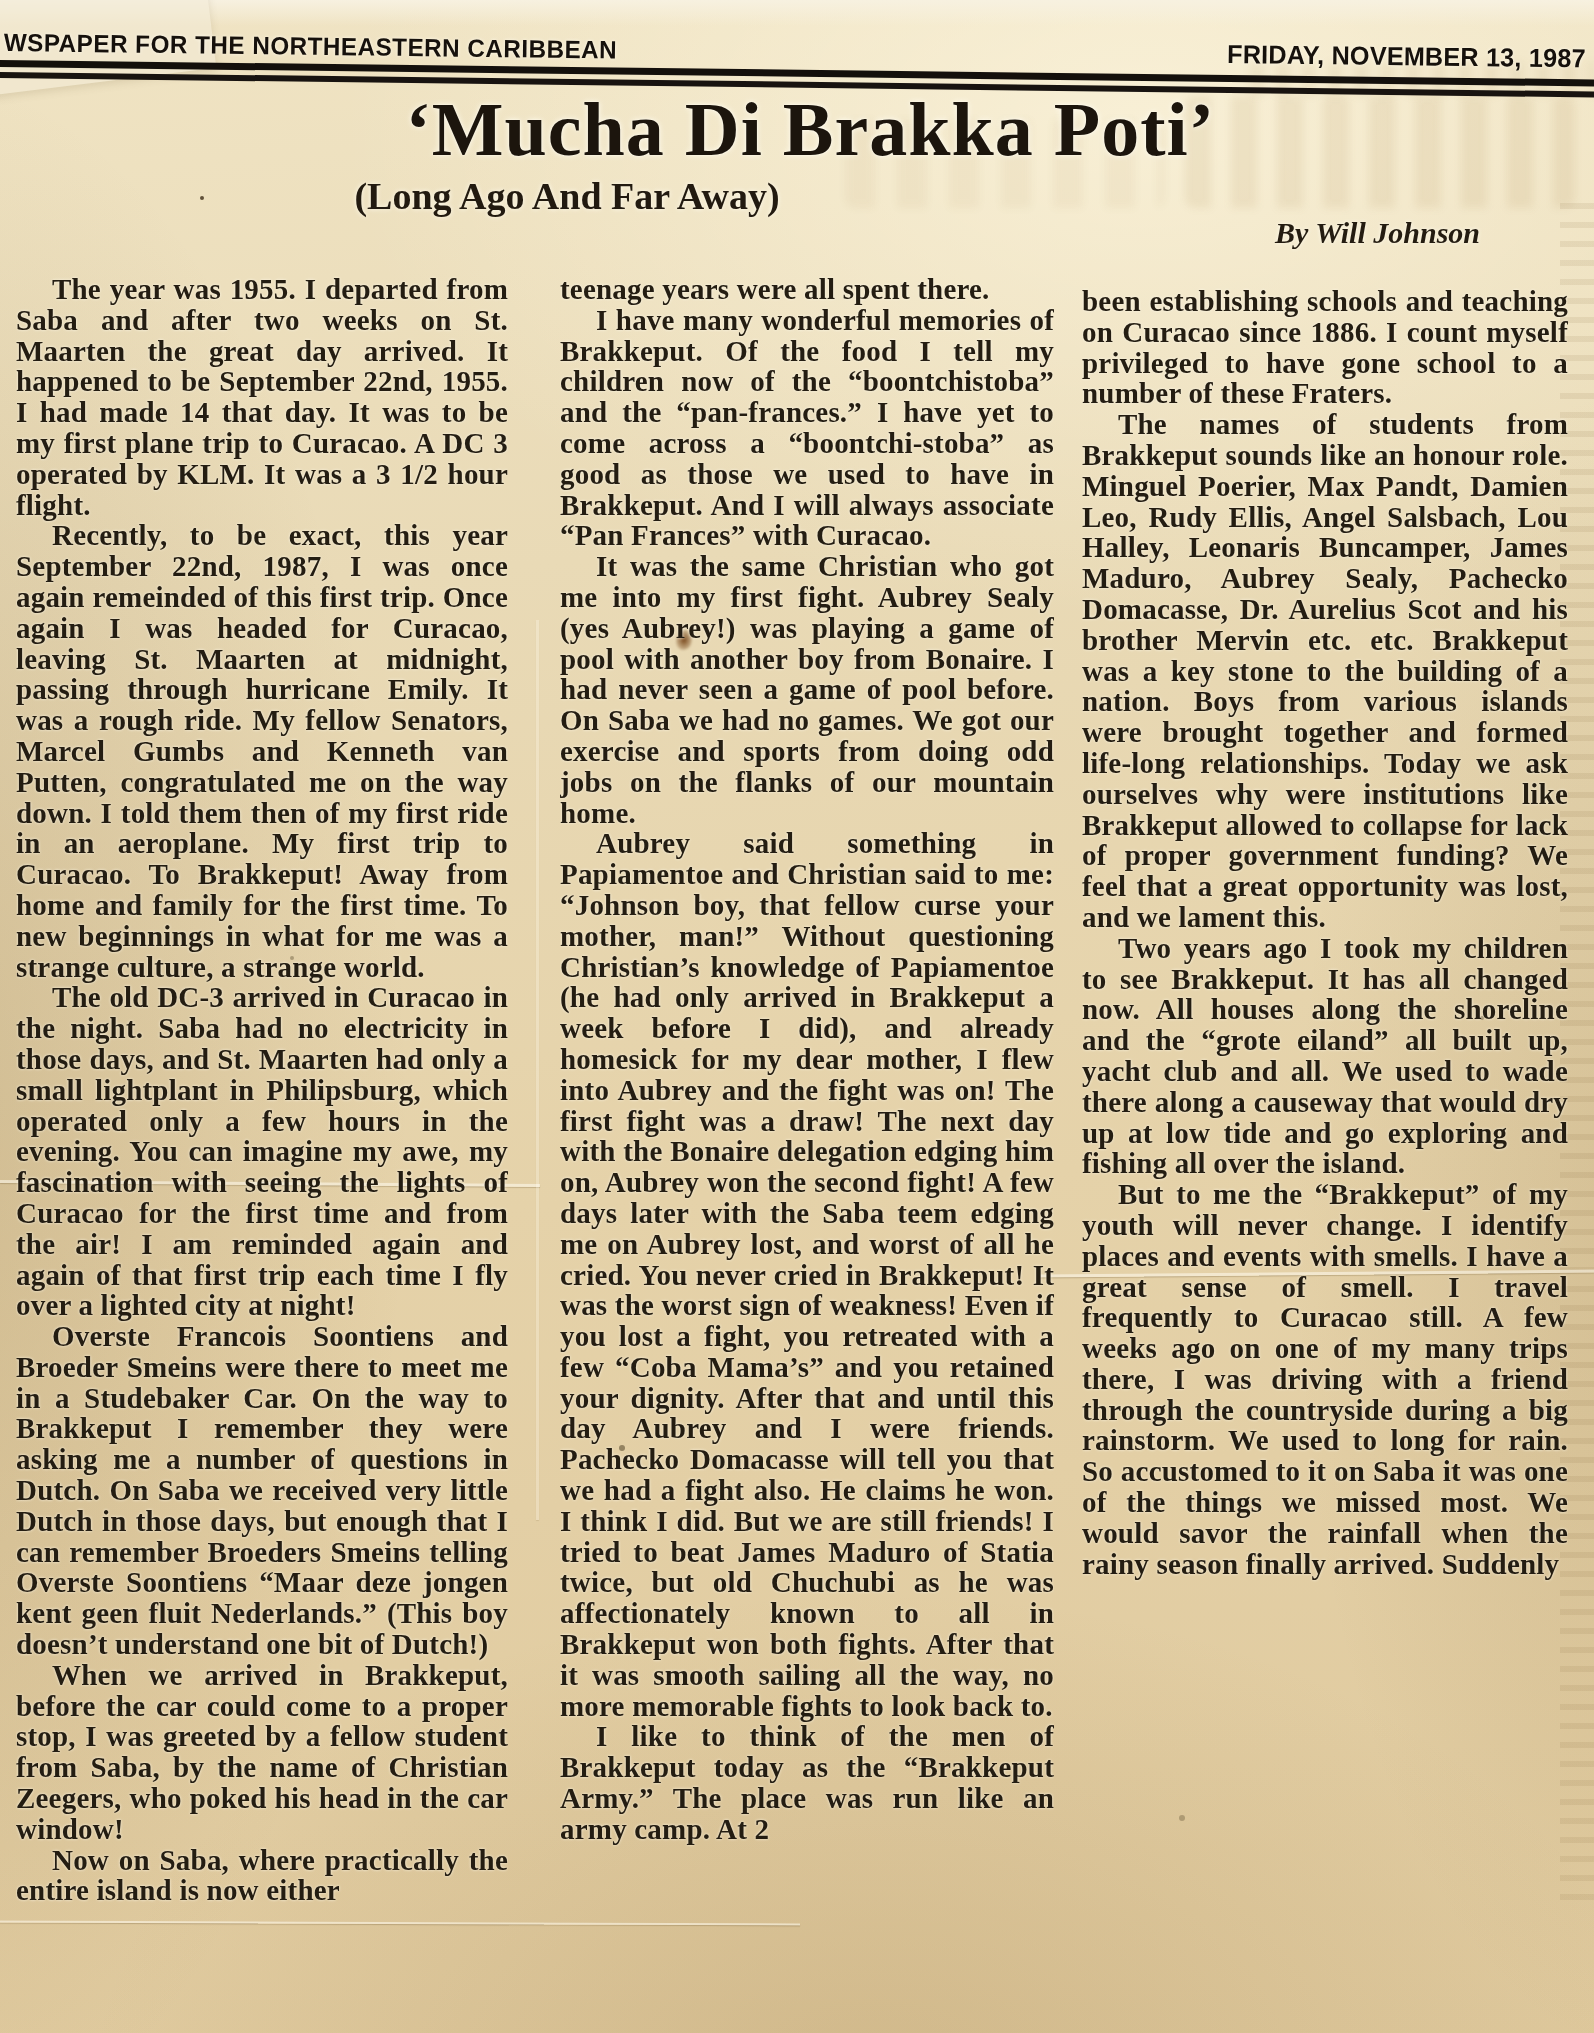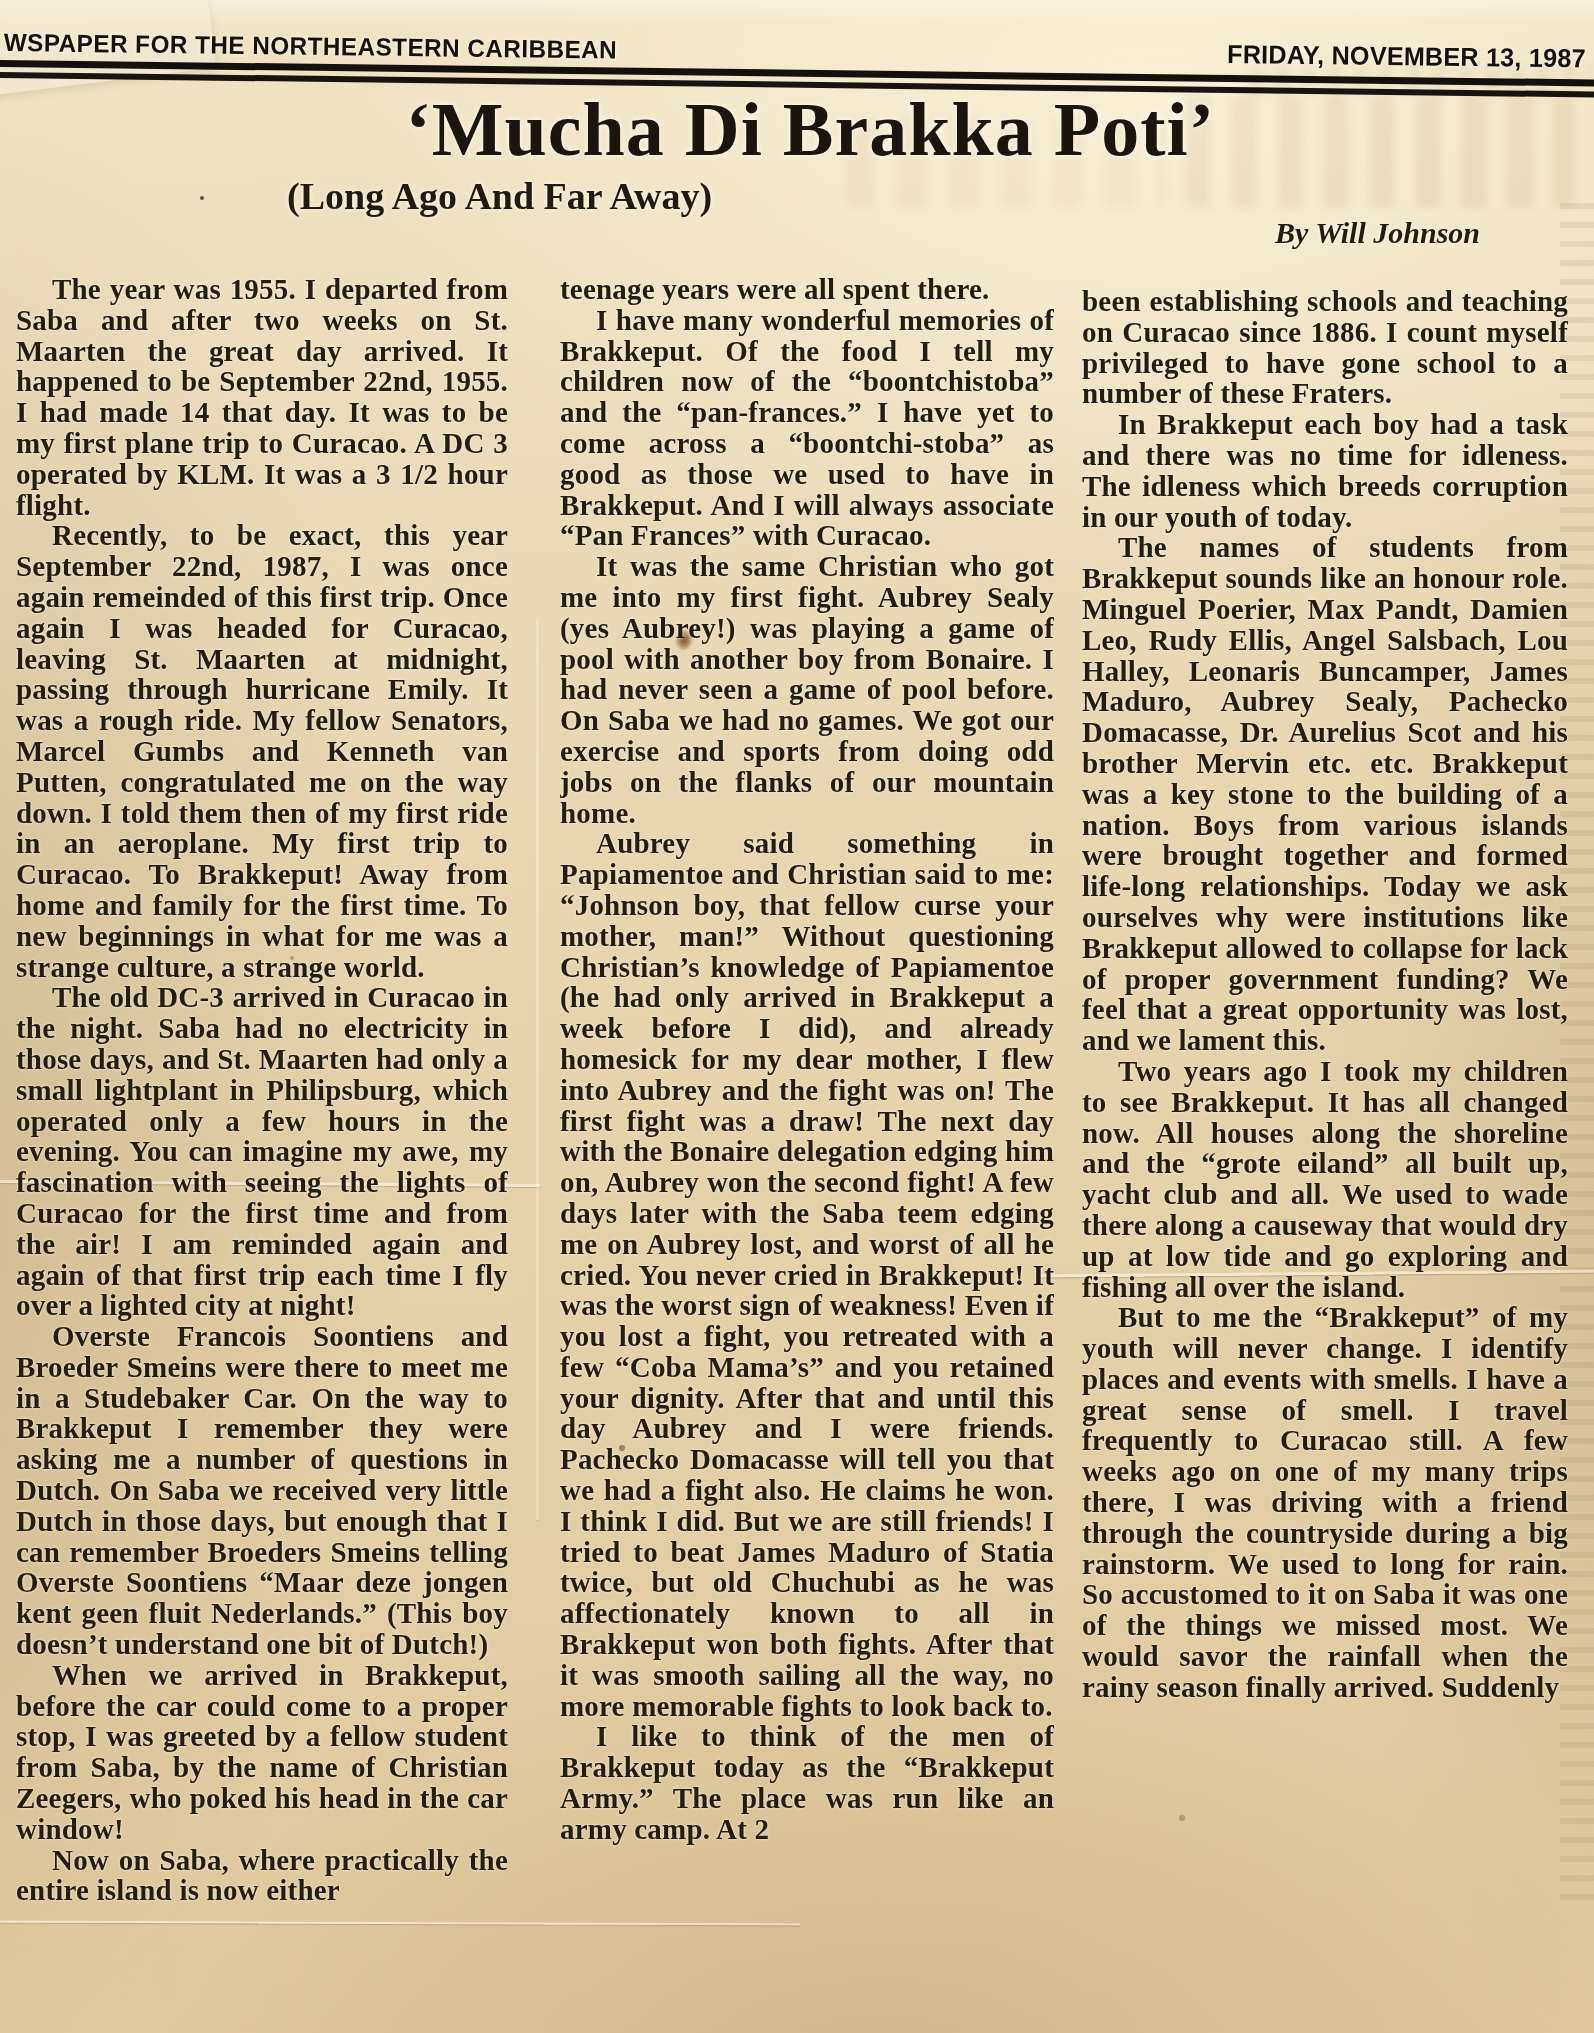--- a/index.html
+++ b/index.html
@@ -49,21 +49,21 @@
     font-size:26px;font-weight:bold;letter-spacing:.2px;transform:scaleX(.97);
     transform-origin:100% 0;white-space:nowrap;text-shadow:0 0 4px rgba(255,252,240,.9);}
   .rule{position:absolute;left:-12px;top:34px;width:1680px;}
   .rule .bar1{height:7px;background:#14100c;border-radius:2px;}
   .rule .gap{height:5px;}
   .rule .bar2{height:6px;background:#181310;border-radius:2px;}
   
   .title{position:absolute;left:215px;top:88px;width:1000px;margin:0;text-align:right;
     font-size:76px;line-height:82px;font-weight:bold;color:#1c150d;letter-spacing:1px;
     text-shadow:0 0 6px rgba(255,253,242,.95), 0 0 2px rgba(255,253,242,.9);}
-  .subtitle{position:absolute;left:287px;top:174px;width:560px;text-align:left;
+  .subtitle{position:absolute;left:287px;top:174px;width:560px;text-align:center;
     font-size:38px;font-weight:bold;color:#221a10;
     text-shadow:0 0 5px rgba(255,253,242,.95);}
   .byline{position:absolute;left:1150px;top:216px;width:330px;text-align:right;
     font-size:30px;font-weight:bold;font-style:italic;color:#241c11;
     text-shadow:0 0 4px rgba(255,253,242,.9);}
   
   .col{position:absolute;overflow:hidden;text-align:justify;color:#241d12;
     font-size:29px;line-height:30.8px;font-weight:bold;letter-spacing:.2px;
     text-shadow:0 0 3px rgba(253,249,236,.9);}
   .col .para{margin:0;}
@@ -114,19 +114,18 @@
     </div>
   <div class="col col2">
       <p class="para">teenage years were all spent there.</p>
       <p class="para indent">I have many wonderful memories of Brakkeput. Of the food I tell my children now of the “boontchistoba” and the “pan-frances.” I have yet to come across a “boontchi-stoba” as good as those we used to have in Brakkeput. And I will always associate “Pan Frances” with Curacao.</p>
       <p class="para indent">It was the same Christian who got me into my first fight. Aubrey Sealy (yes Aubrey!) was playing a game of pool with another boy from Bonaire. I had never seen a game of pool before. On Saba we had no games. We got our exercise and sports from doing odd jobs on the flanks of our mountain home.</p>
       <p class="para indent">Aubrey said something in Papiamentoe and Christian said to me: “Johnson boy, that fellow curse your mother, man!” Without questioning Christian’s knowledge of Papiamentoe (he had only arrived in Brakkeput a week before I did), and already homesick for my dear mother, I flew into Aubrey and the fight was on! The first fight was a draw! The next day with the Bonaire delegation edging him on, Aubrey won the second fight! A few days later with the Saba teem edging me on Aubrey lost, and worst of all he cried. You never cried in Brakkeput! It was the worst sign of weakness! Even if you lost a fight, you retreated with a few “Coba Mama’s” and you retained your dignity. After that and until this day Aubrey and I were friends. Pachecko Domacasse will tell you that we had a fight also. He claims he won. I think I did. But we are still friends! I tried to beat James Maduro of Statia twice, but old Chuchubi as he was affectionately known to all in Brakkeput won both fights. After that it was smooth sailing all the way, no more memorable fights to look back to.</p>
       <p class="para indent">I like to think of the men of Brakkeput today as the “Brakkeput Army.” The place was run like an army camp. At 2</p>
     </div>
   <div class="col col3">
       <p class="para">been establishing schools and teaching on Curacao since 1886. I count myself privileged to have gone school to a number of these Fraters.</p>
-      <p class="para indent">In Brakkeput each boy had a task and there was no time for idleness. The idleness which breeds corruption in our youth of today.</p>
       <p class="para indent">The names of students from Brakkeput sounds like an honour role. Minguel Poerier, Max Pandt, Damien Leo, Rudy Ellis, Angel Salsbach, Lou Halley, Leonaris Buncamper, James Maduro, Aubrey Sealy, Pachecko Domacasse, Dr. Aurelius Scot and his brother Mervin etc. etc. Brakkeput was a key stone to the building of a nation. Boys from various islands were brought together and formed life-long relationships. Today we ask ourselves why were institutions like Brakkeput allowed to collapse for lack of proper government funding? We feel that a great opportunity was lost, and we lament this.</p>
       <p class="para indent">Two years ago I took my children to see Brakkeput. It has all changed now. All houses along the shoreline and the “grote eiland” all built up, yacht club and all. We used to wade there along a causeway that would dry up at low tide and go exploring and fishing all over the island.</p>
       <p class="para indent">But to me the “Brakkeput” of my youth will never change. I identify places and events with smells. I have a great sense of smell. I travel frequently to Curacao still. A few weeks ago on one of my many trips there, I was driving with a friend through the countryside during a big rainstorm. We used to long for rain. So accustomed to it on Saba it was one of the things we missed most. We would savor the rainfall when the rainy season finally arrived. Suddenly</p>
     </div>
 
 </div>
 
 </body></html>

